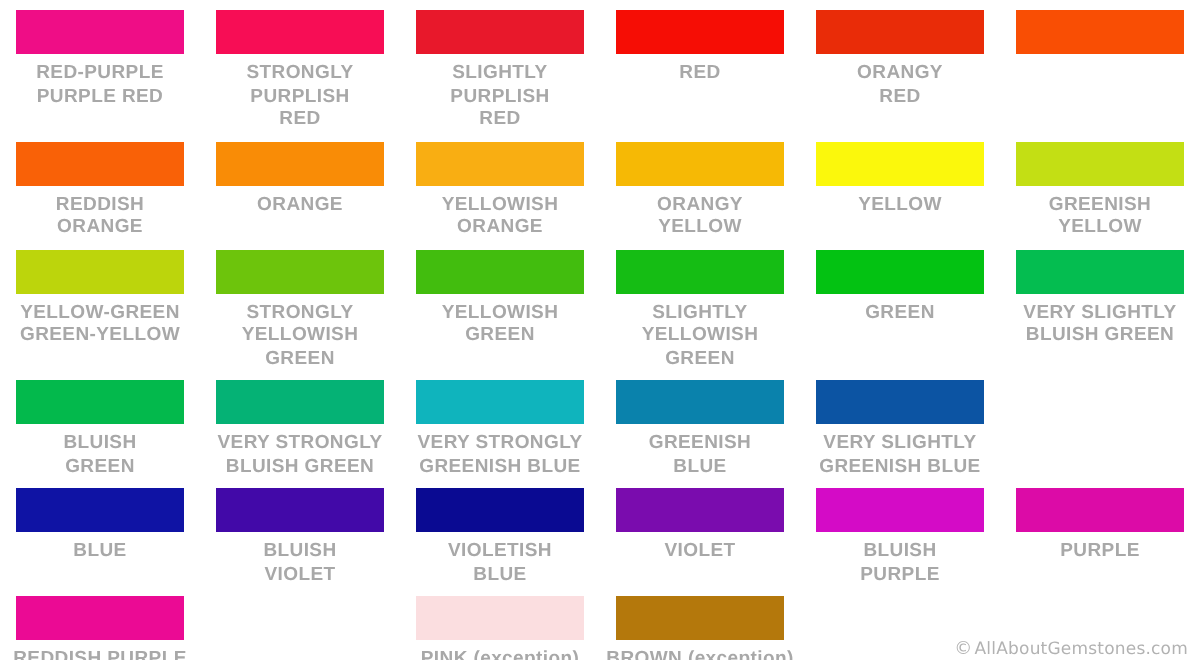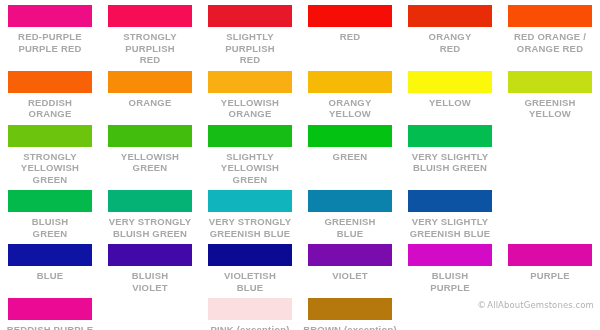--- a/index.html
+++ b/index.html
@@ -54,21 +54,21 @@
     white-space: pre-line;
   }
   
   .row-last .cell-label {
     text-transform: none;
     font-size: 9.5px;
   }
   .credit {
     position: absolute;
     right: 6px;
-    bottom: 20px;
+    bottom: 0;
     color: #b2b2b2;
     font-size: 8.5px;
     font-family: "DejaVu Sans", sans-serif;
     letter-spacing: 0.1px;
     white-space: nowrap;
   }
   .credit .c-mark {
     font-size: 9px;
     margin-right: 1px;
   }
@@ -100,22 +100,20 @@
       <span class="swatch" style="background-color: rgb(246, 13, 5);"></span>
       <span class="cell-label">RED</span>
     </div>
     <div class="cell">
       <span class="swatch" style="background-color: rgb(233, 44, 8);"></span>
       <span class="cell-label">ORANGY
 RED</span>
     </div>
     <div class="cell">
       <span class="swatch" style="background-color: rgb(249, 78, 4);"></span>
-      <span class="cell-label">RED ORANGE /
-ORANGE RED</span>
     </div>
   </div>
 
   <div class="row">
     <div class="cell">
       <span class="swatch" style="background-color: rgb(249, 97, 7);"></span>
       <span class="cell-label">REDDISH
 ORANGE</span>
     </div>
     <div class="cell">
@@ -138,20 +136,25 @@
     </div>
     <div class="cell">
       <span class="swatch" style="background-color: rgb(195, 223, 20);"></span>
       <span class="cell-label">GREENISH
 YELLOW</span>
     </div>
   </div>
 
   <div class="row">
     <div class="cell">
+      <span class="swatch" style="background-color: rgb(188, 213, 12);"></span>
+      <span class="cell-label">YELLOW-GREEN
+GREEN-YELLOW</span>
+    </div>
+    <div class="cell">
       <span class="swatch" style="background-color: rgb(109, 196, 12);"></span>
       <span class="cell-label">STRONGLY
 YELLOWISH
 GREEN</span>
     </div>
     <div class="cell">
       <span class="swatch" style="background-color: rgb(66, 189, 14);"></span>
       <span class="cell-label">YELLOWISH
 GREEN</span>
     </div>

